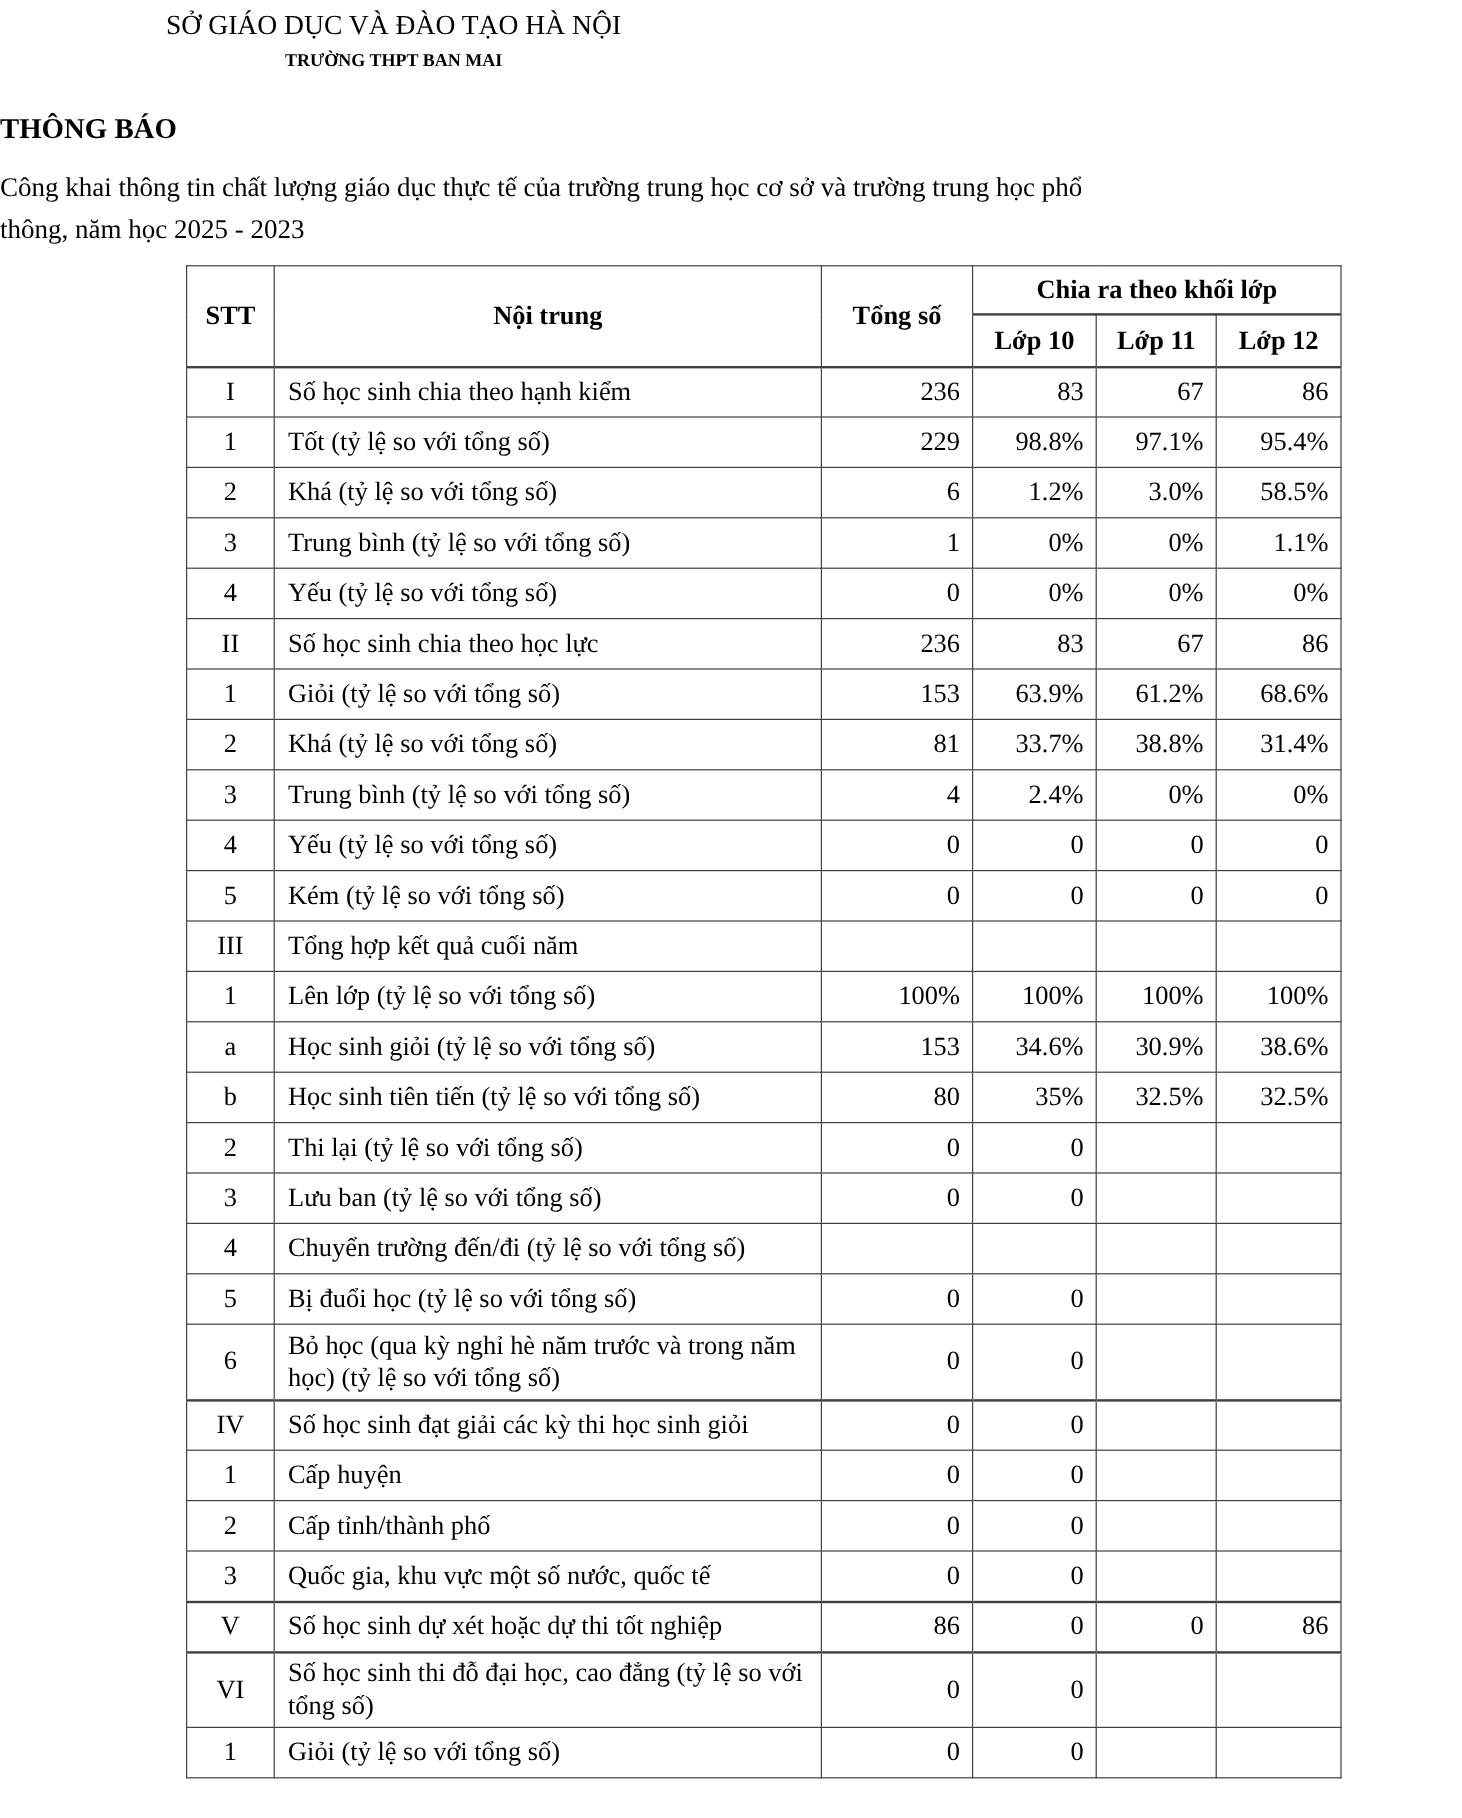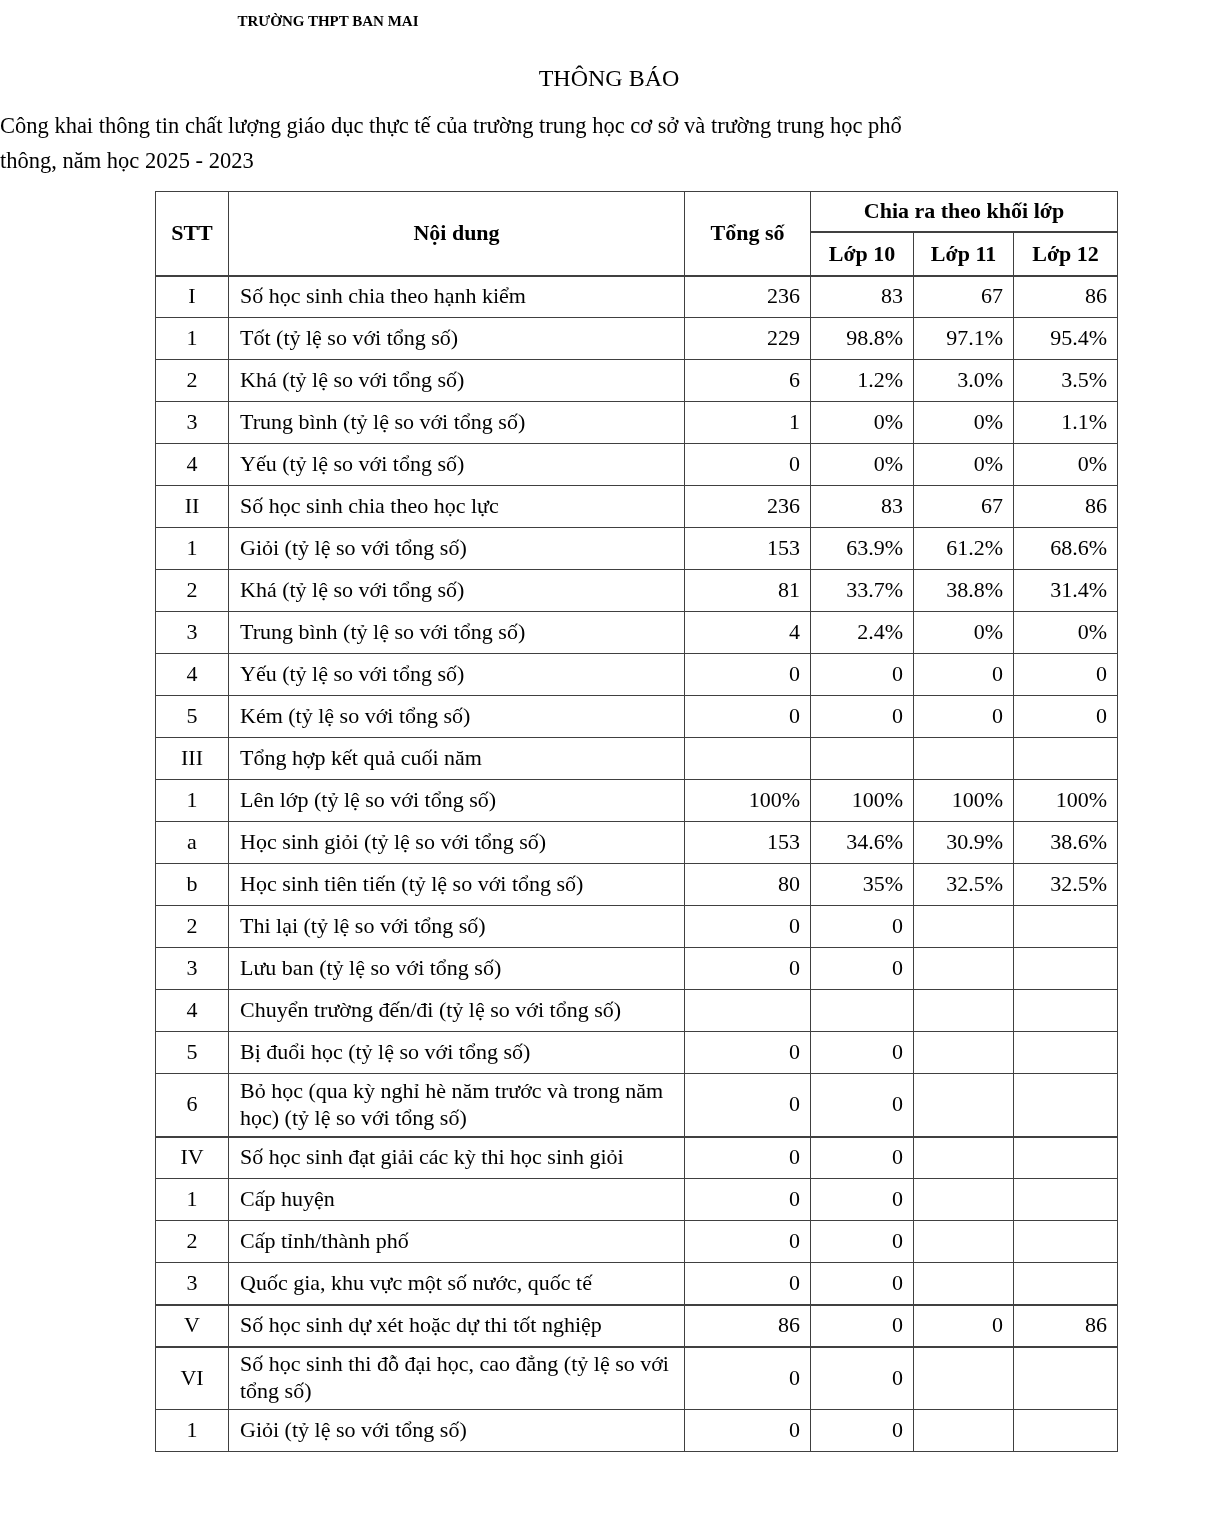--- a/index.html
+++ b/index.html
@@ -6,21 +6,21 @@
   html, body { margin: 0; padding: 0; }
   body {
     width: 1218px; height: 1515px;
     background: #ffffff; color: #000000;
     font-family: "Liberation Serif", "DejaVu Serif", serif;
     overflow: hidden;
   }
   .org-block { width: 440px; margin: 6px 0 0 108px; text-align: center; }
   .org-line1 { font-size: 23px; line-height: 30px; }
   .org-line2 { font-size: 15px; line-height: 30px; font-weight: bold; }
-  .notice-title { text-align: center; font-size: 24px; font-weight: normal; margin-top: 27px; line-height: 30px; }
+  .notice-title { text-align: left; font-size: 24px; font-weight: bold; margin-top: 27px; line-height: 30px; }
   .notice-subtitle { margin-top: 15px; text-align: left; font-size: 22.5px; line-height: 35px; }
   table.quality-table {
     border-collapse: collapse;
     table-layout: fixed;
     width: 962px;
     margin: 13px 0 0 155px;
   }
   .quality-table th, .quality-table td {
     border: 1px solid #404040;
     font-size: 22px;
@@ -36,20 +36,21 @@
   .quality-table tbody tr.tall td { height: 63px; }
   .quality-table tbody tr.thick-top td { border-top-width: 2px; }
   td.stt { text-align: center; }
   td.content { text-align: left; padding: 2px 8px 2px 11px; }
   td.num { text-align: right; padding-right: 10px; }
 </style>
 </head>
 <body>
 
 <div class="org-block">
+  <div class="org-line1">SỞ GIÁO DỤC VÀ ĐÀO TẠO HÀ NỘI</div>
   <div class="org-line2">TRƯỜNG THPT BAN MAI</div>
 </div>
 
 <div class="notice-title">THÔNG BÁO</div>
 
 <div class="notice-subtitle">
   <div>Công khai thông tin chất lượng giáo dục thực tế của trường trung học cơ sở và trường trung học phổ</div>
   <div>thông, năm học 2025 - 2023</div>
 </div>
 
@@ -58,21 +59,21 @@
     <col style="width:73px">
     <col style="width:456px">
     <col style="width:126px">
     <col style="width:103px">
     <col style="width:100px">
     <col style="width:104px">
   </colgroup>
   <thead>
     <tr class="hdr-top">
       <th rowspan="2">STT</th>
-      <th rowspan="2">Nội dung</th>
+      <th rowspan="2">Nội trung</th>
       <th rowspan="2">Tổng số</th>
       <th colspan="3">Chia ra theo khối lớp</th>
     </tr>
     <tr class="hdr-bottom">
       <th>Lớp 10</th>
       <th>Lớp 11</th>
       <th>Lớp 12</th>
     </tr>
   </thead>
   <tbody>
@@ -91,21 +92,21 @@
         <td class="num">98.8%</td>
         <td class="num">97.1%</td>
         <td class="num">95.4%</td>
       </tr>
       <tr>
         <td class="stt">2</td>
         <td class="content">Khá (tỷ lệ so với tổng số)</td>
         <td class="num">6</td>
         <td class="num">1.2%</td>
         <td class="num">3.0%</td>
-        <td class="num">3.5%</td>
+        <td class="num">58.5%</td>
       </tr>
       <tr>
         <td class="stt">3</td>
         <td class="content">Trung bình (tỷ lệ so với tổng số)</td>
         <td class="num">1</td>
         <td class="num">0%</td>
         <td class="num">0%</td>
         <td class="num">1.1%</td>
       </tr>
       <tr>

